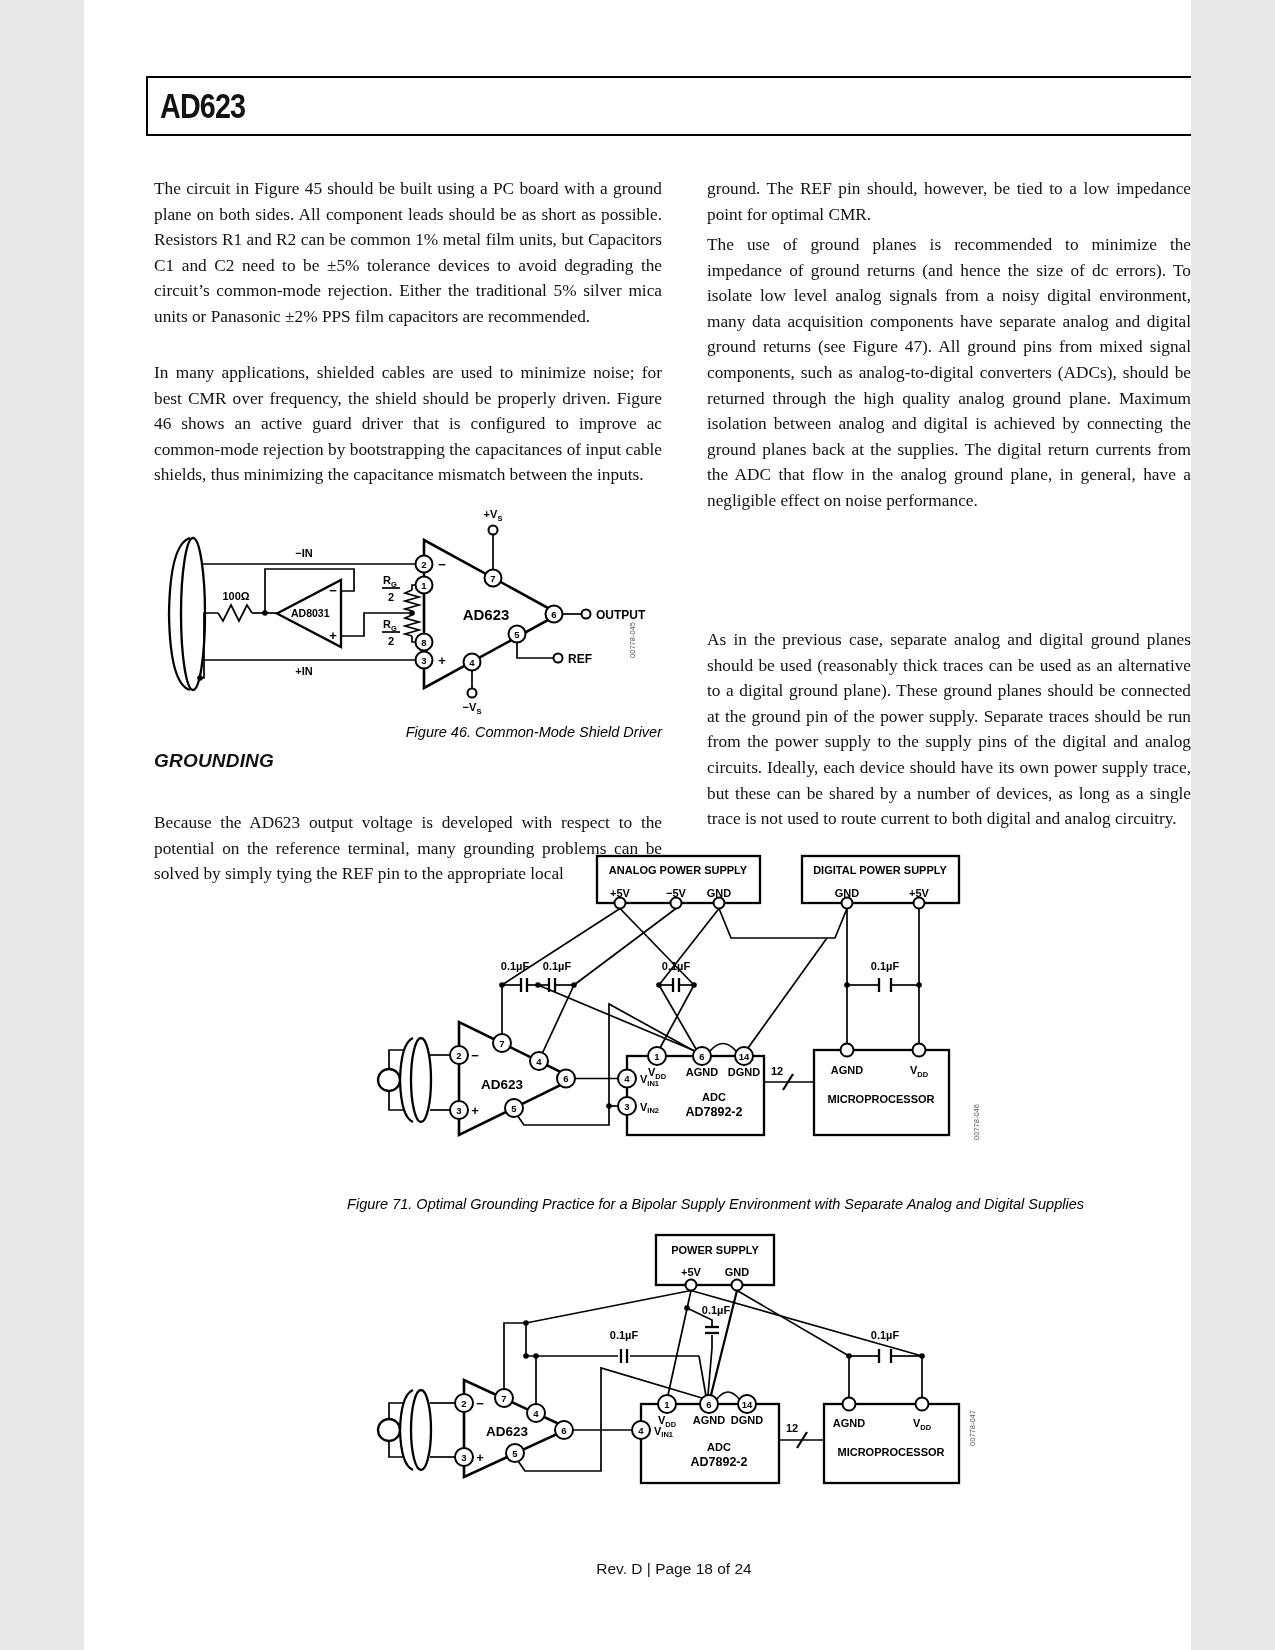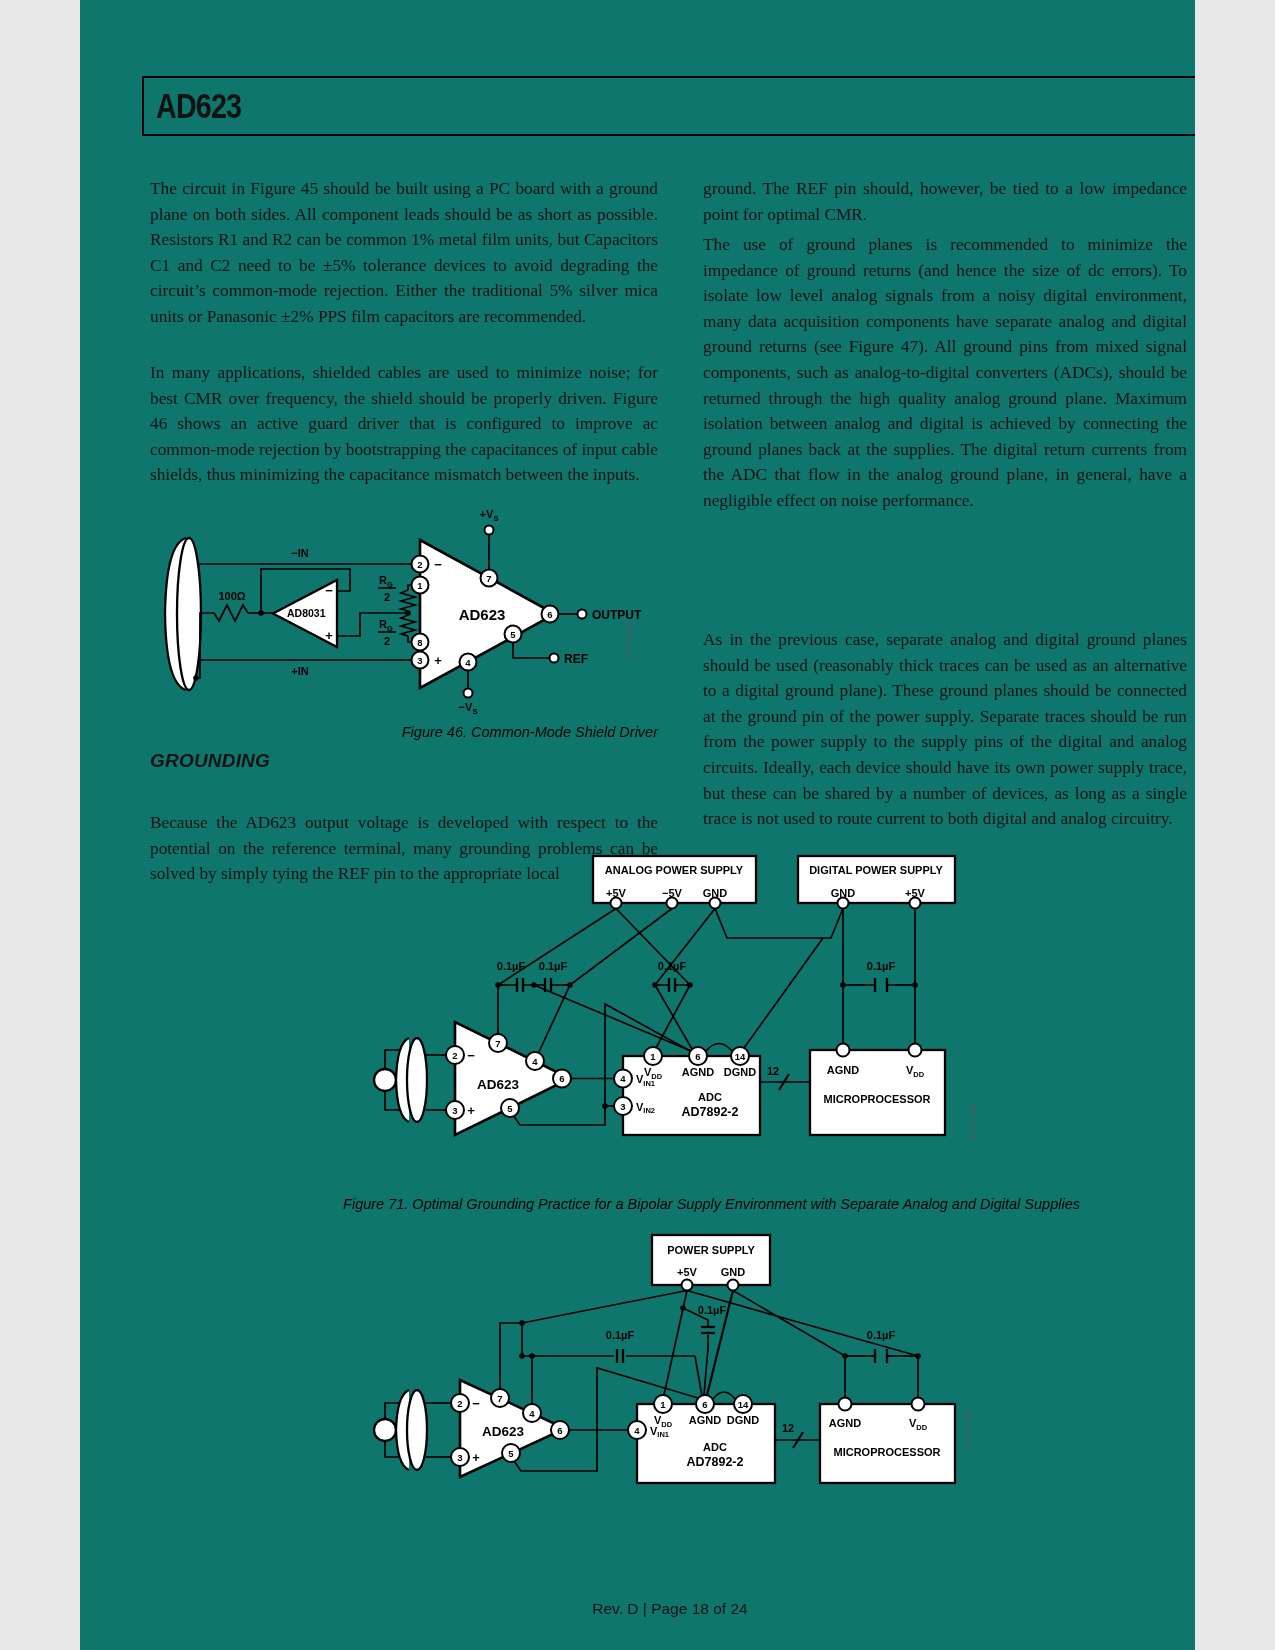--- a/index.html
+++ b/index.html
@@ -1,29 +1,29 @@
 <!DOCTYPE html>
 <html><head>
 <meta charset="utf-8">
 <style>
   html,body{margin:0;padding:0;background:#e8e8e8;}
-  .page{position:relative;width:1107px;height:1650px;background:#0f766e;margin:0 auto;overflow:hidden;
-        font-family:"Liberation Serif",serif;color:#121212;padding-left:8px;}
+  .page{position:relative;width:1107px;height:1650px;background:#ffffff;margin:0 auto;overflow:hidden;
+        font-family:"Liberation Serif",serif;color:#121212;}
   .hdrbox{position:absolute;left:62px;top:76px;width:1146px;height:56px;border:2.5px solid #000;}
   .hdrtitle{position:absolute;left:12px;top:8px;font-family:"Liberation Sans",sans-serif;
             font-weight:bold;font-size:35px;letter-spacing:-1px;transform:scaleX(.82);transform-origin:left;}
   .body-p{position:absolute;font-size:17.3px;line-height:25.6px;text-align:justify;margin-top:26px;}
   .colL{left:70px;width:508px;}
   .colR{left:623px;width:484px;}
   .sechead{position:absolute;left:70px;top:750px;font-family:"Liberation Sans",sans-serif;
            font-weight:bold;font-size:19px;letter-spacing:.2px;font-style:italic;}
   .caption{position:absolute;text-align:right;font-family:"Liberation Sans",sans-serif;
            font-style:italic;font-size:14.5px;color:#000;}
   .footer{position:absolute;left:70px;top:1560px;width:1040px;text-align:center;
-          font-family:"Liberation Sans",sans-serif;font-size:15.5px;margin-top:40px;}
+          font-family:"Liberation Sans",sans-serif;font-size:15.5px;}
   svg{position:absolute;overflow:visible;}
   .w line,.w path,.w polyline{stroke:#000;stroke-width:1.7;fill:none;}
   .w .thick{stroke-width:2.2;}
   .comp{stroke:#000;stroke-width:2.3;fill:#fff;}
   .tri{stroke:#000;stroke-width:2.6;fill:#fff;}
   .pin{fill:#fff;stroke:#000;stroke-width:2;}
   .term{fill:#fff;stroke:#000;stroke-width:2;}
   .dot{fill:#000;stroke:none;}
   .plate{stroke:#000;stroke-width:2.3;}
   text{fill:#000;}

